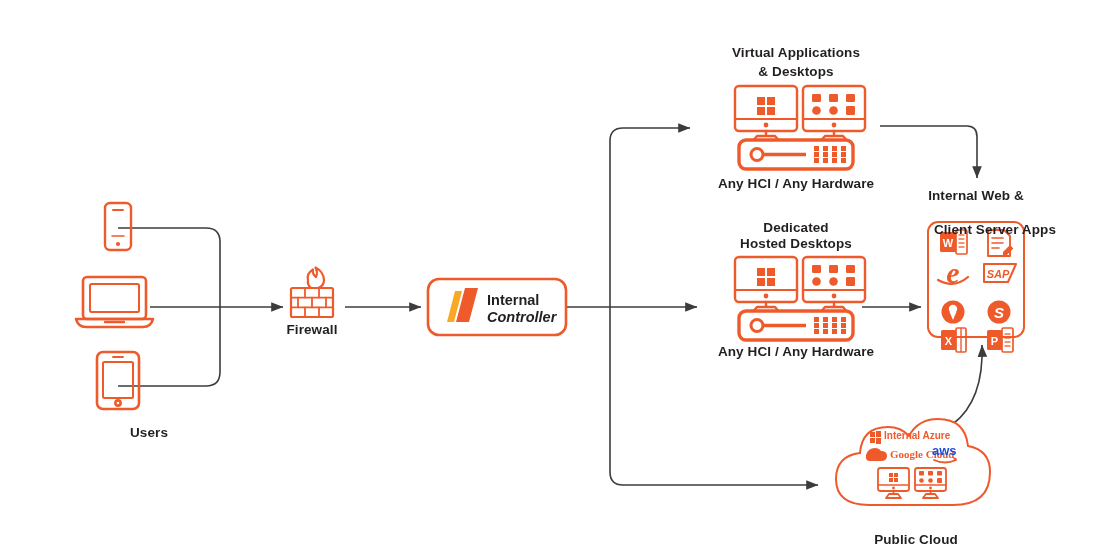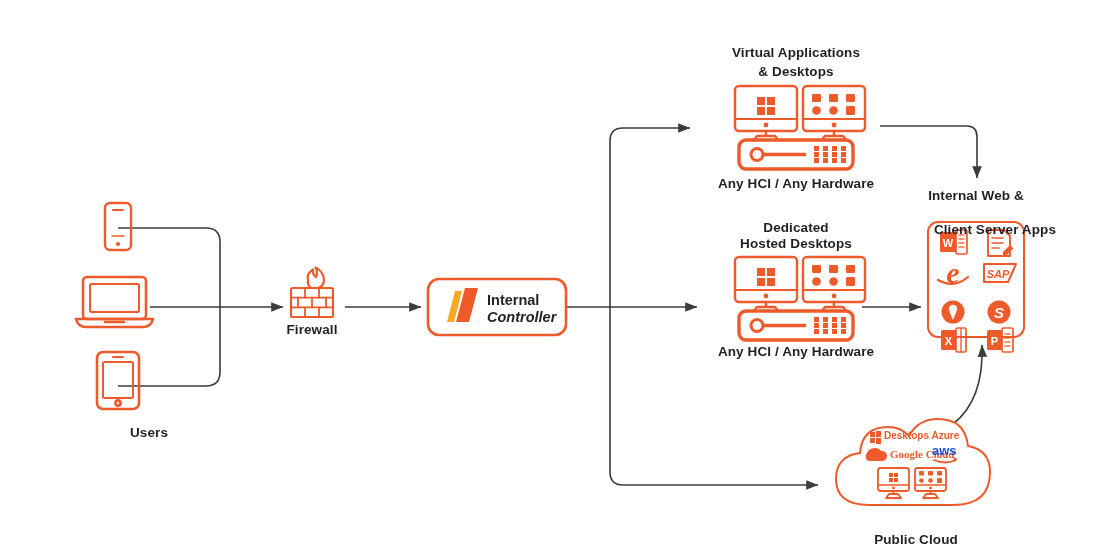--- a/index.html
+++ b/index.html
@@ -347,19 +347,19 @@
 <div class="lbl b" style="left:688px;top:235px;width:216px;">Hosted Desktops</div>
 <div class="lbl b" style="left:688px;top:219px;width:216px;">Dedicated</div>
 <div class="lbl b" style="left:686px;top:343px;width:220px;">Any HCI / Any Hardware</div>
 
 <div class="lbl b" style="left:896px;top:187px;width:160px;">Internal Web &amp;</div>
 <div class="lbl b" style="left:896px;top:221px;width:160px;text-align:right;">Client Server Apps</div>
 
 <div class="lbl b" style="left:846px;top:531px;width:140px;">Public Cloud</div>
 
 <div style="position:absolute;left:884px;top:430px;font-size:10px;font-weight:700;color:#ef5a2b;
-            font-family:'Liberation Sans',sans-serif;white-space:pre;">Desktops Azure</div>
+            font-family:'Liberation Sans',sans-serif;white-space:pre;">Internal Azure</div>
 <div style="position:absolute;left:890px;top:448px;font-size:11px;font-weight:700;color:#ef5a2b;
             font-family:Liberation Serif, serif;white-space:pre;">Google Cloud</div>
 <div style="position:absolute;left:932px;top:443px;font-size:13px;font-weight:700;color:#1d4ed8;
             font-family:'Liberation Sans',sans-serif;white-space:pre;">aws</div>
 
 </div>
 
 </body></html>

